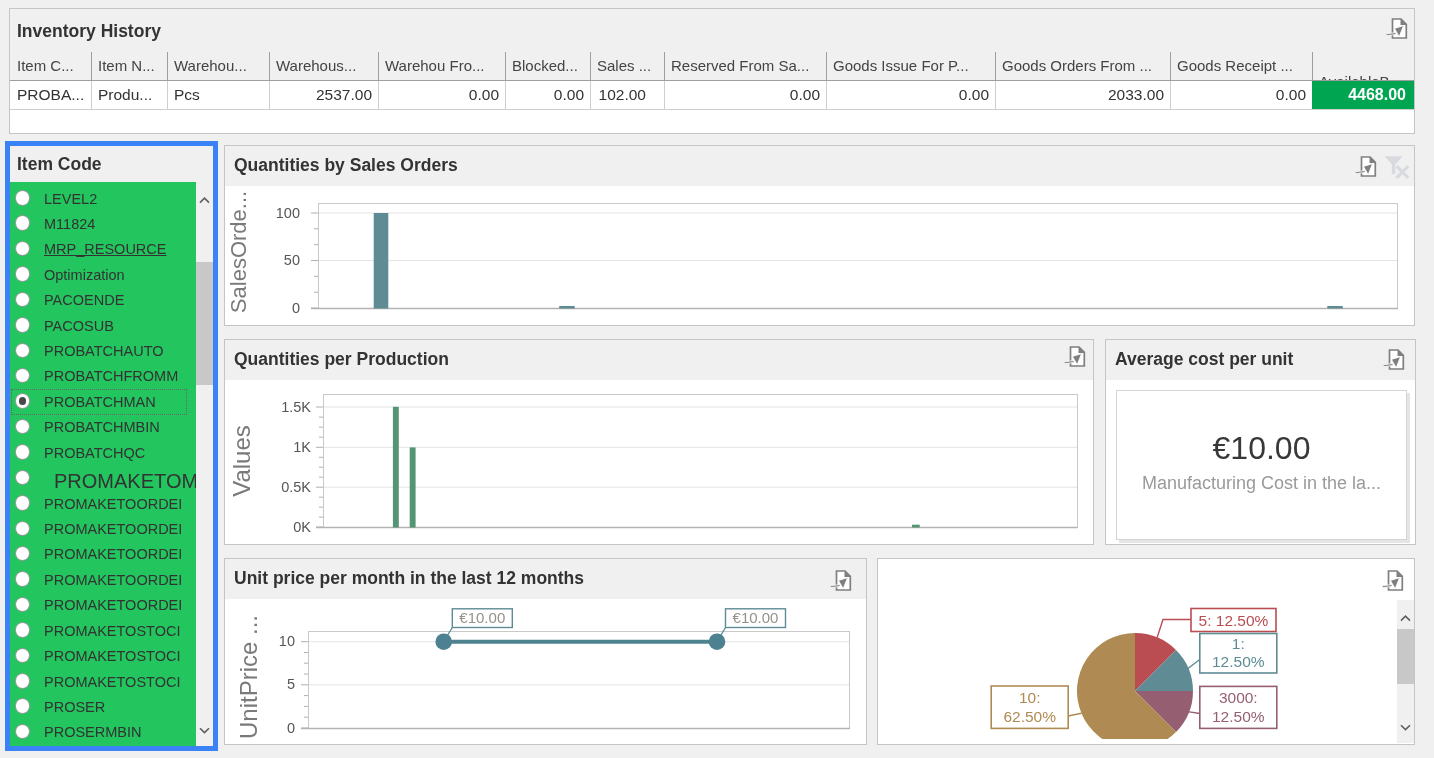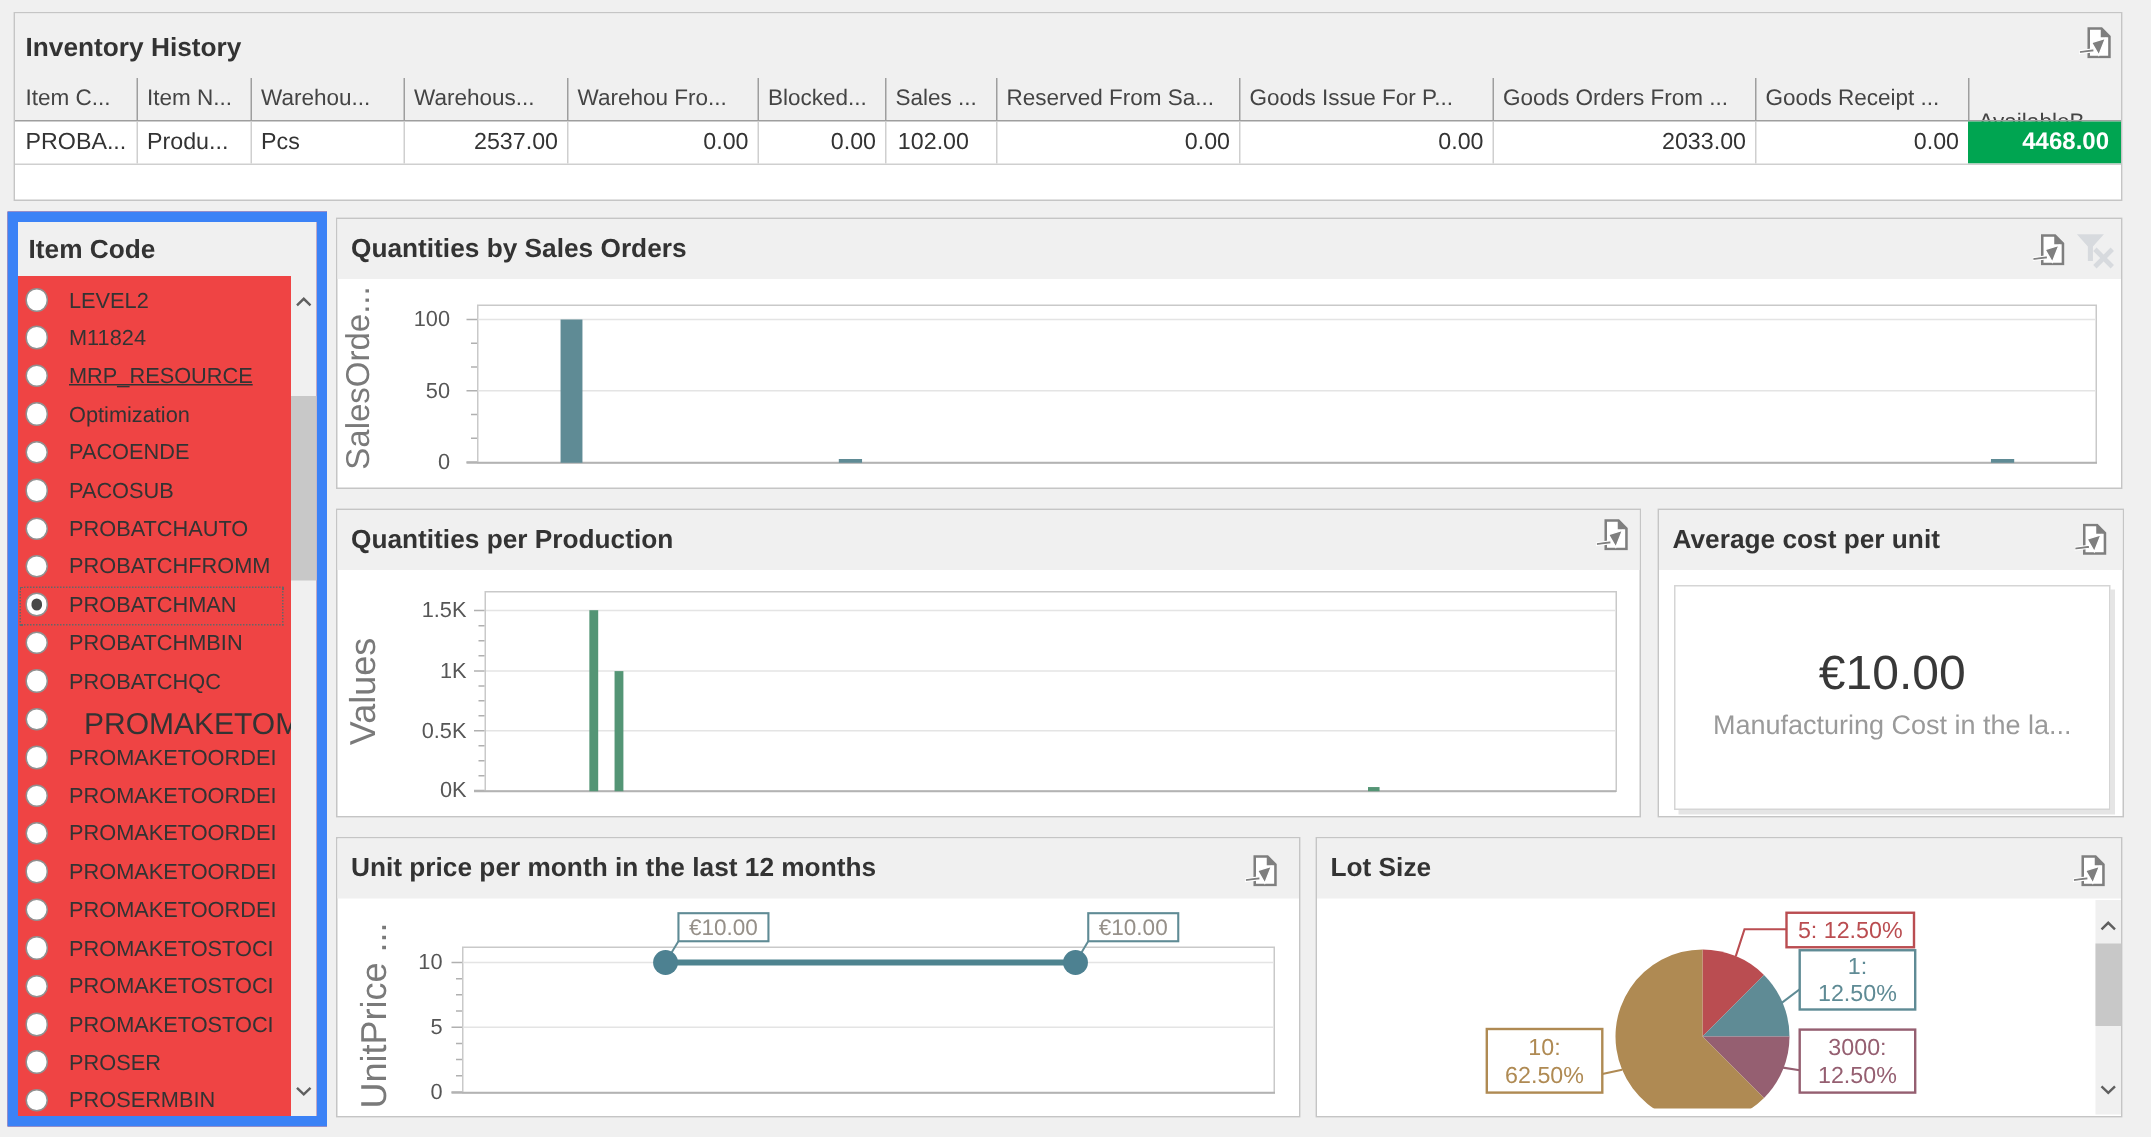--- a/index.html
+++ b/index.html
@@ -76,21 +76,21 @@
   <div class="dcell num" style="left:716px;top:77px;width:94px;">0.00</div>
   <div class="dcell num" style="left:885px;top:77px;width:94px;">0.00</div>
   <div class="dcell num" style="left:1060px;top:77px;width:94px;">2033.00</div>
   <div class="dcell num" style="left:1202px;top:77px;width:94px;">0.00</div>
   <div class="abs" style="left:1302px;top:72px;width:102px;height:28px;background:#00a551;"></div>
   <div class="dcell num" style="left:1302px;top:77px;width:94px;color:#fff;font-weight:bold;font-size:16px;">4468.00</div>
 
   <div class="abs" style="left:0;top:100px;right:0;height:1px;background:#cfcfcf;"></div>
 </div>
 
-<div class="abs" style="left:5px;top:141px;width:213px;height:610px;border:7px solid #3b82f6;background:#ef4444;">
+<div class="abs" style="left:5px;top:141px;width:213px;height:610px;border:5px solid #3b82f6;background:#22c55e;">
   <div class="abs" style="left:0;top:0;right:0;height:36px;background:#f0f0f0;">
     <div class="abs" style="left:7px;top:8px;font-size:17.5px;font-weight:bold;color:#333;">Item Code</div>
   </div>
   <div class="abs" style="left:0;top:36px;right:17px;bottom:0;overflow:hidden;">
   <span style="position:absolute;left:4.5px;top:8.0px;width:15.5px;height:15.5px;border:1px solid #909090;border-radius:50%;background:#fff;"></span>
       <span style="position:absolute;left:34px;top:8.5px;font-size:14.5px;color:#333;white-space:nowrap;">LEVEL2</span>
   <span style="position:absolute;left:4.5px;top:33.4px;width:15.5px;height:15.5px;border:1px solid #909090;border-radius:50%;background:#fff;"></span>
       <span style="position:absolute;left:34px;top:33.9px;font-size:14.5px;color:#333;white-space:nowrap;">M11824</span>
   <span style="position:absolute;left:4.5px;top:58.8px;width:15.5px;height:15.5px;border:1px solid #909090;border-radius:50%;background:#fff;"></span>
       <span style="position:absolute;left:34px;top:59.3px;font-size:14.5px;color:#333;white-space:nowrap;text-decoration:underline;">MRP_RESOURCE</span>
@@ -282,23 +282,20 @@
           <rect x="224.3" y="9.8" width="60" height="18.7" fill="#fff" stroke="#5f8b95" stroke-width="1.4"></rect>
           <text x="254.3" y="24" font-size="15" fill="#969089" text-anchor="middle">€10.00</text>
           <rect x="497.5" y="9.8" width="60" height="18.7" fill="#fff" stroke="#5f8b95" stroke-width="1.4"></rect>
           <text x="527.5" y="24" font-size="15" fill="#969089" text-anchor="middle">€10.00</text>
         </g>
       </svg>
   </div>
 </div>
 
 <div class="panel" style="left:877px;top:558px;width:538px;height:187px;">
-  <div class="ptitle">
-      <span class="t">Lot Size</span>
-    </div>
   <div class="abs" style="left:504px;top:11px;"><svg width="24" height="21" viewBox="0 0 24 21">
         <path d="M6.5 1 H15 L20.3 6.3 V20 H6.5 Z" fill="#fff" stroke="#7f7f7f" stroke-width="1.7"></path>
         <path d="M14.5 0.7 V6.9 H20.7 Z" fill="#7f7f7f"></path>
         <polygon points="0.2,17.7 0.2,15.8 10,14.5 10,16.5" fill="#7f7f7f" stroke="#fff" stroke-width="0.8"></polygon>
         <polygon points="17.6,7.6 8.4,10.4 13.2,18.8" fill="#7f7f7f" stroke="#fff" stroke-width="0.9"></polygon>
       </svg></div>
   <div class="abs" style="left:0;top:41px;">
     <svg width="519" height="144">
         <defs>
           <clipPath id="pclip">

